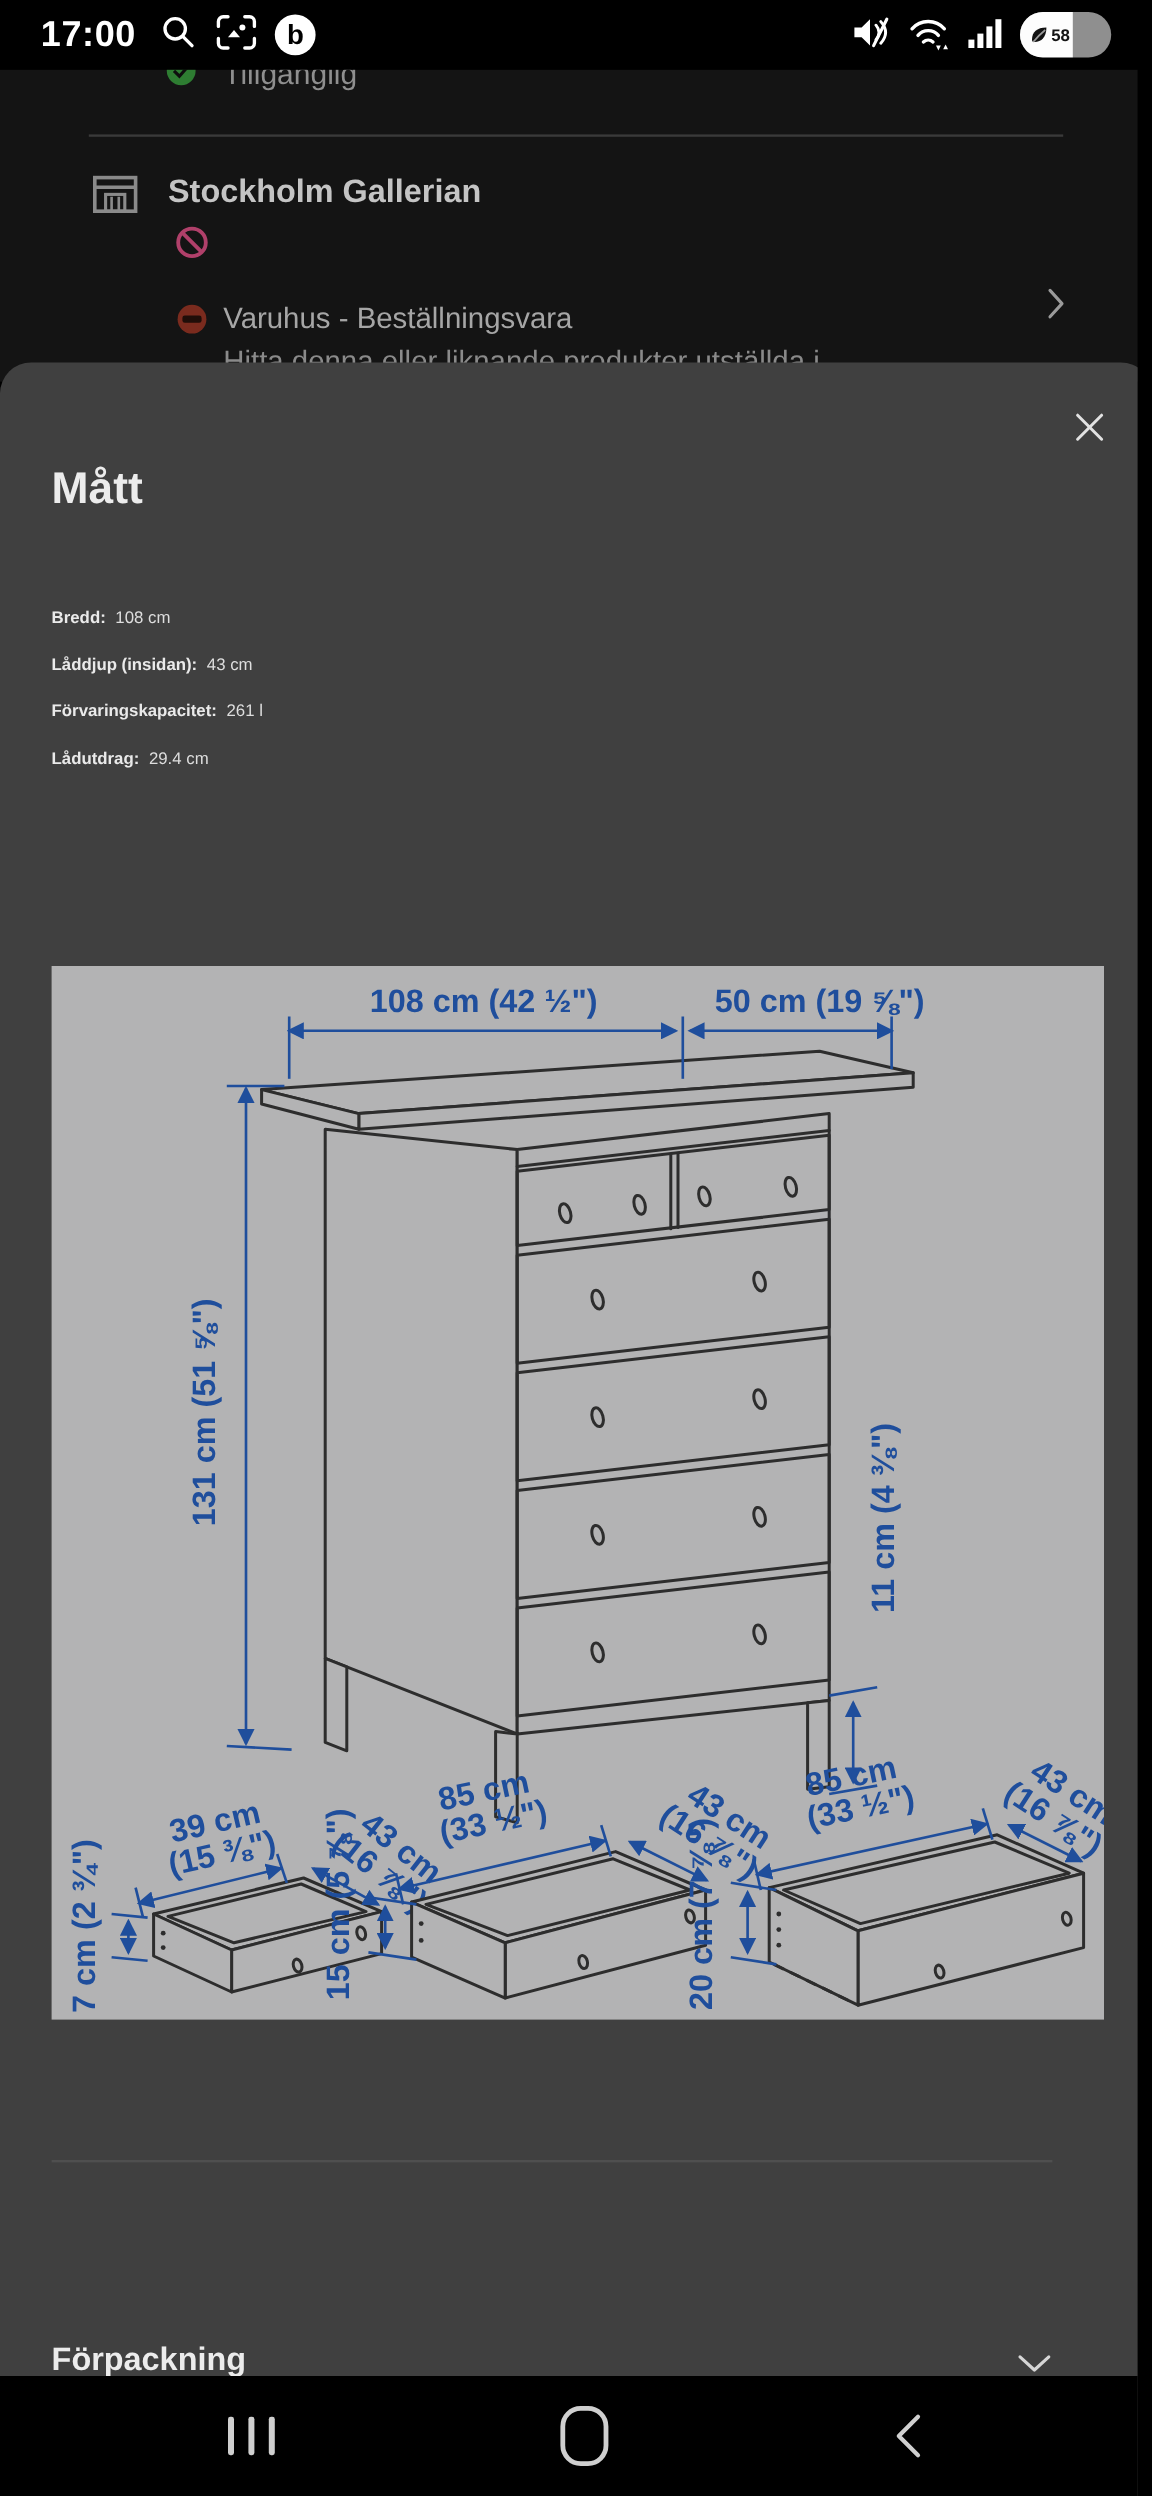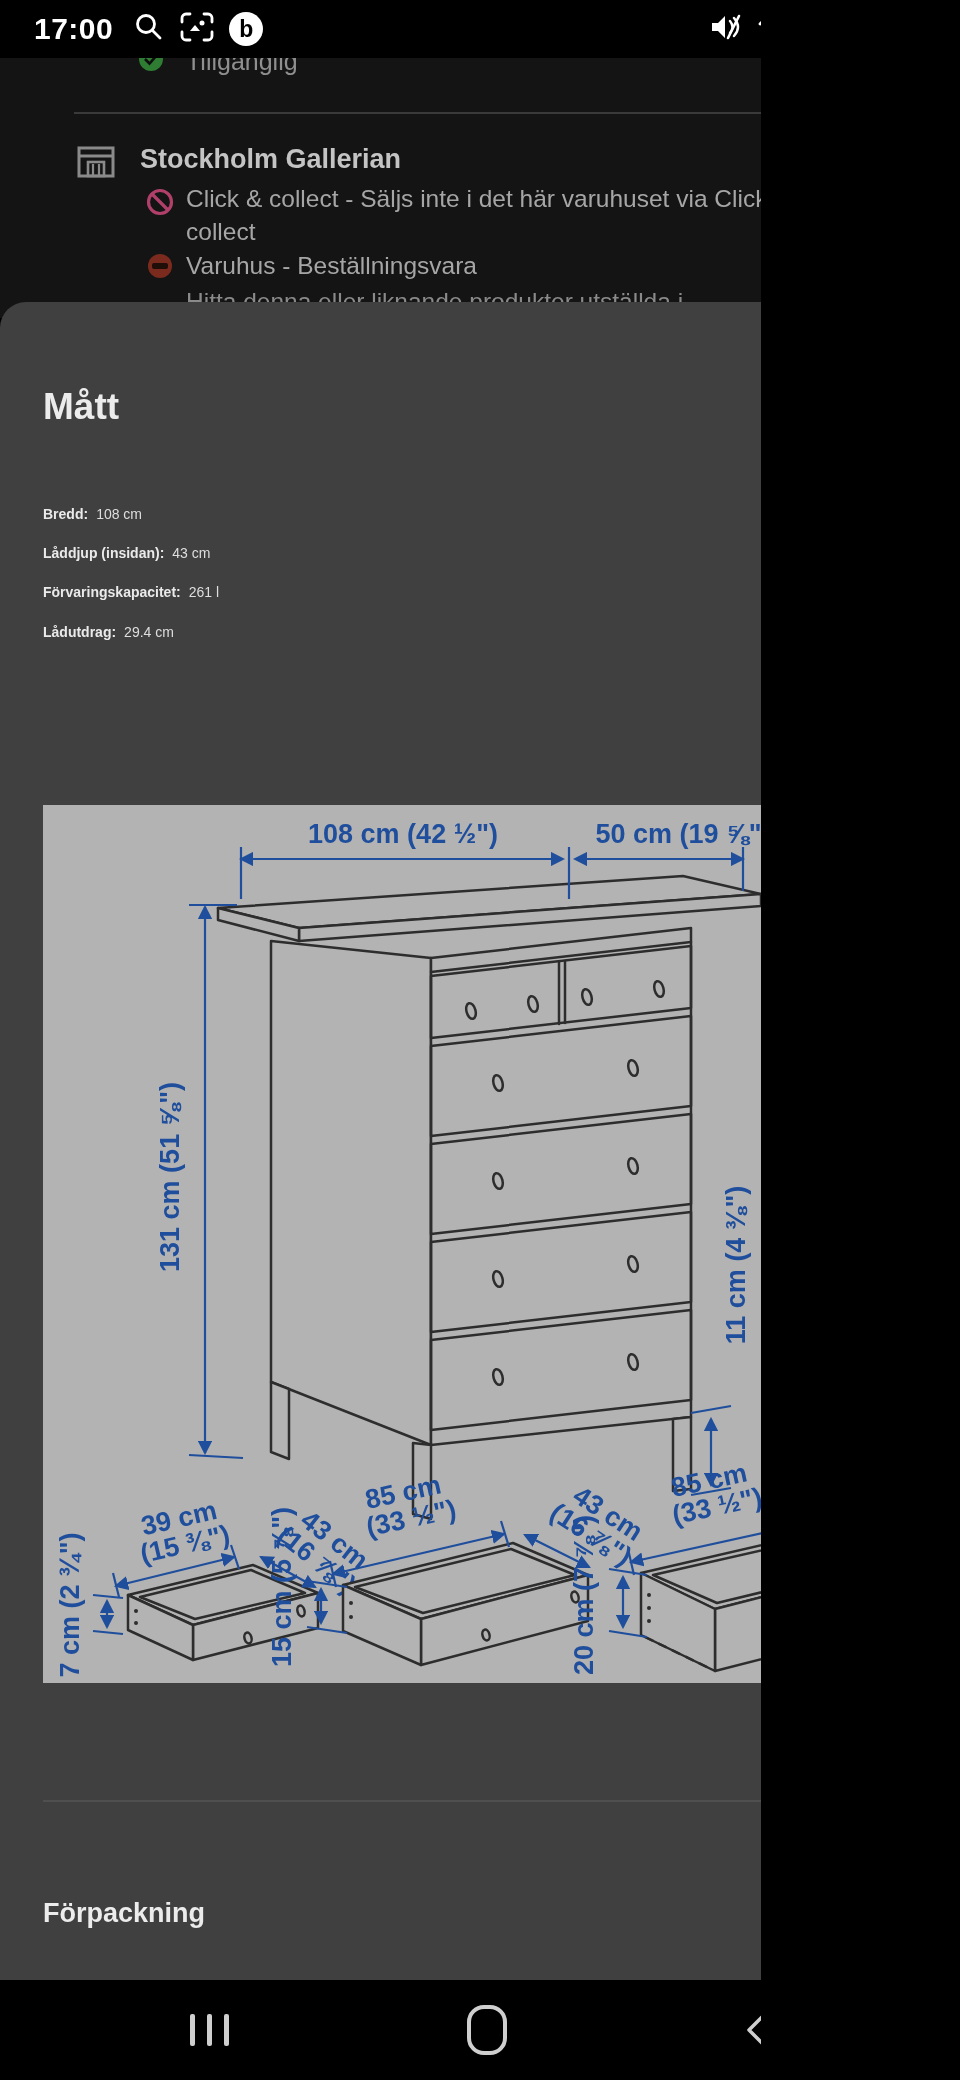--- a/index.html
+++ b/index.html
@@ -1,16 +1,16 @@
 <!DOCTYPE html>
 <html><head>
 <meta charset="utf-8">
 <style>
   html,body{margin:0;padding:0;background:#000;}
-  .screen{position:relative;width:761px;height:2080px;background:#000;overflow:hidden;
+  .screen{position:relative;width:948px;height:2080px;background:#000;overflow:hidden;
           font-family:"Liberation Sans",sans-serif;}
 
   
   .status-bar{position:absolute;top:0;left:0;width:960px;height:58px;background:#000;
               display:flex;align-items:center;justify-content:space-between;padding:0 34px;box-sizing:border-box;z-index:50;}
   .sb-left,.sb-right{display:flex;align-items:center;gap:14px;}
   .sb-time{color:#fff;font-size:30px;font-weight:bold;letter-spacing:.5px;margin-right:6px;}
   .b-badge{width:34px;height:34px;border-radius:50%;background:#fff;color:#000;font-weight:bold;
            font-size:23px;display:flex;align-items:center;justify-content:center;}
   .battery{position:relative;width:76px;height:38px;border-radius:19px;background:#8f8f8f;overflow:hidden;}
@@ -46,21 +46,21 @@
   .diagram{position:absolute;top:503px;left:43px;width:877px;height:878px;background:#b3b3b4;}
   .diagram svg{display:block;width:877px;height:878px;}
   .dimtxt{font-family:"Liberation Sans",sans-serif;font-size:27px;font-weight:bold;fill:#1f4e9c;}
   .ln{stroke:#2d2d2d;stroke-width:2.5;fill:none;stroke-linejoin:round;stroke-linecap:round;}
   .face{stroke:#2d2d2d;stroke-width:2.5;fill:#b3b3b4;stroke-linejoin:round;}
   .dim{stroke:#1f4e9c;stroke-width:2.2;fill:none;}
   .dot{fill:#2d2d2d;}
 
   .modal-divider{position:absolute;top:1498px;left:43px;width:834px;height:2px;background:#4f4f4f;}
   .section-row{position:absolute;top:1596px;left:43px;width:834px;height:84px;display:flex;
-               align-items:flex-start;justify-content:space-between;background:none;border:none;cursor:pointer;padding:0;}
+               align-items:flex-end;justify-content:space-between;background:none;border:none;cursor:pointer;padding:0;}
   .section-label{color:#ececec;font-size:27px;font-weight:bold;}
 
   
   .nav-bar{position:absolute;bottom:0;left:0;width:960px;height:100px;background:#000;z-index:60;
            display:flex;align-items:center;justify-content:space-between;padding:0 190px;box-sizing:border-box;}
   .nav-btn{background:none;border:none;cursor:pointer;display:flex;align-items:center;justify-content:center;padding:0;}
   .recents{display:flex;gap:12px;}
   .recents i{display:block;width:5px;height:32px;background:#cfcfcf;border-radius:2px;}
   .home-ic{width:40px;height:50px;border:4px solid #cfcfcf;border-radius:17px;box-sizing:border-box;}
 </style>
@@ -145,21 +145,20 @@
           <line x1="27" y1="26" x2="27" y2="38" stroke="#8a8a8a" stroke-width="2.2"></line>
         </svg>
     </span>
     <span class="store-name">Stockholm Gallerian</span>
     <span class="cc-icon">
       <svg width="28" height="28" viewBox="0 0 28 28">
           <circle cx="14" cy="14" r="11.5" stroke="#b0406a" stroke-width="3.2" fill="none"></circle>
           <line x1="6.5" y1="6.5" x2="21.5" y2="21.5" stroke="#b0406a" stroke-width="3.2"></line>
         </svg>
     </span>
-    <span class="cc-text">Click &amp; collect - Säljs inte i det här varuhuset via Click &amp; collect</span>
     <span class="wh-icon">
       <svg width="28" height="28" viewBox="0 0 28 28">
           <circle cx="14" cy="14" r="12" fill="#7a2b1e"></circle>
           <rect x="6" y="11" width="16" height="6" rx="2" fill="#200e09"></rect>
         </svg>
     </span>
     <span class="wh-text">Varuhus - Beställningsvara</span>
     <span class="chev-right">
       <svg width="16" height="26" viewBox="0 0 16 26">
           <polyline points="3,2 13,13 3,24" stroke="#9a9a9a" stroke-width="2.6" fill="none" stroke-linecap="round" stroke-linejoin="round"></polyline>

